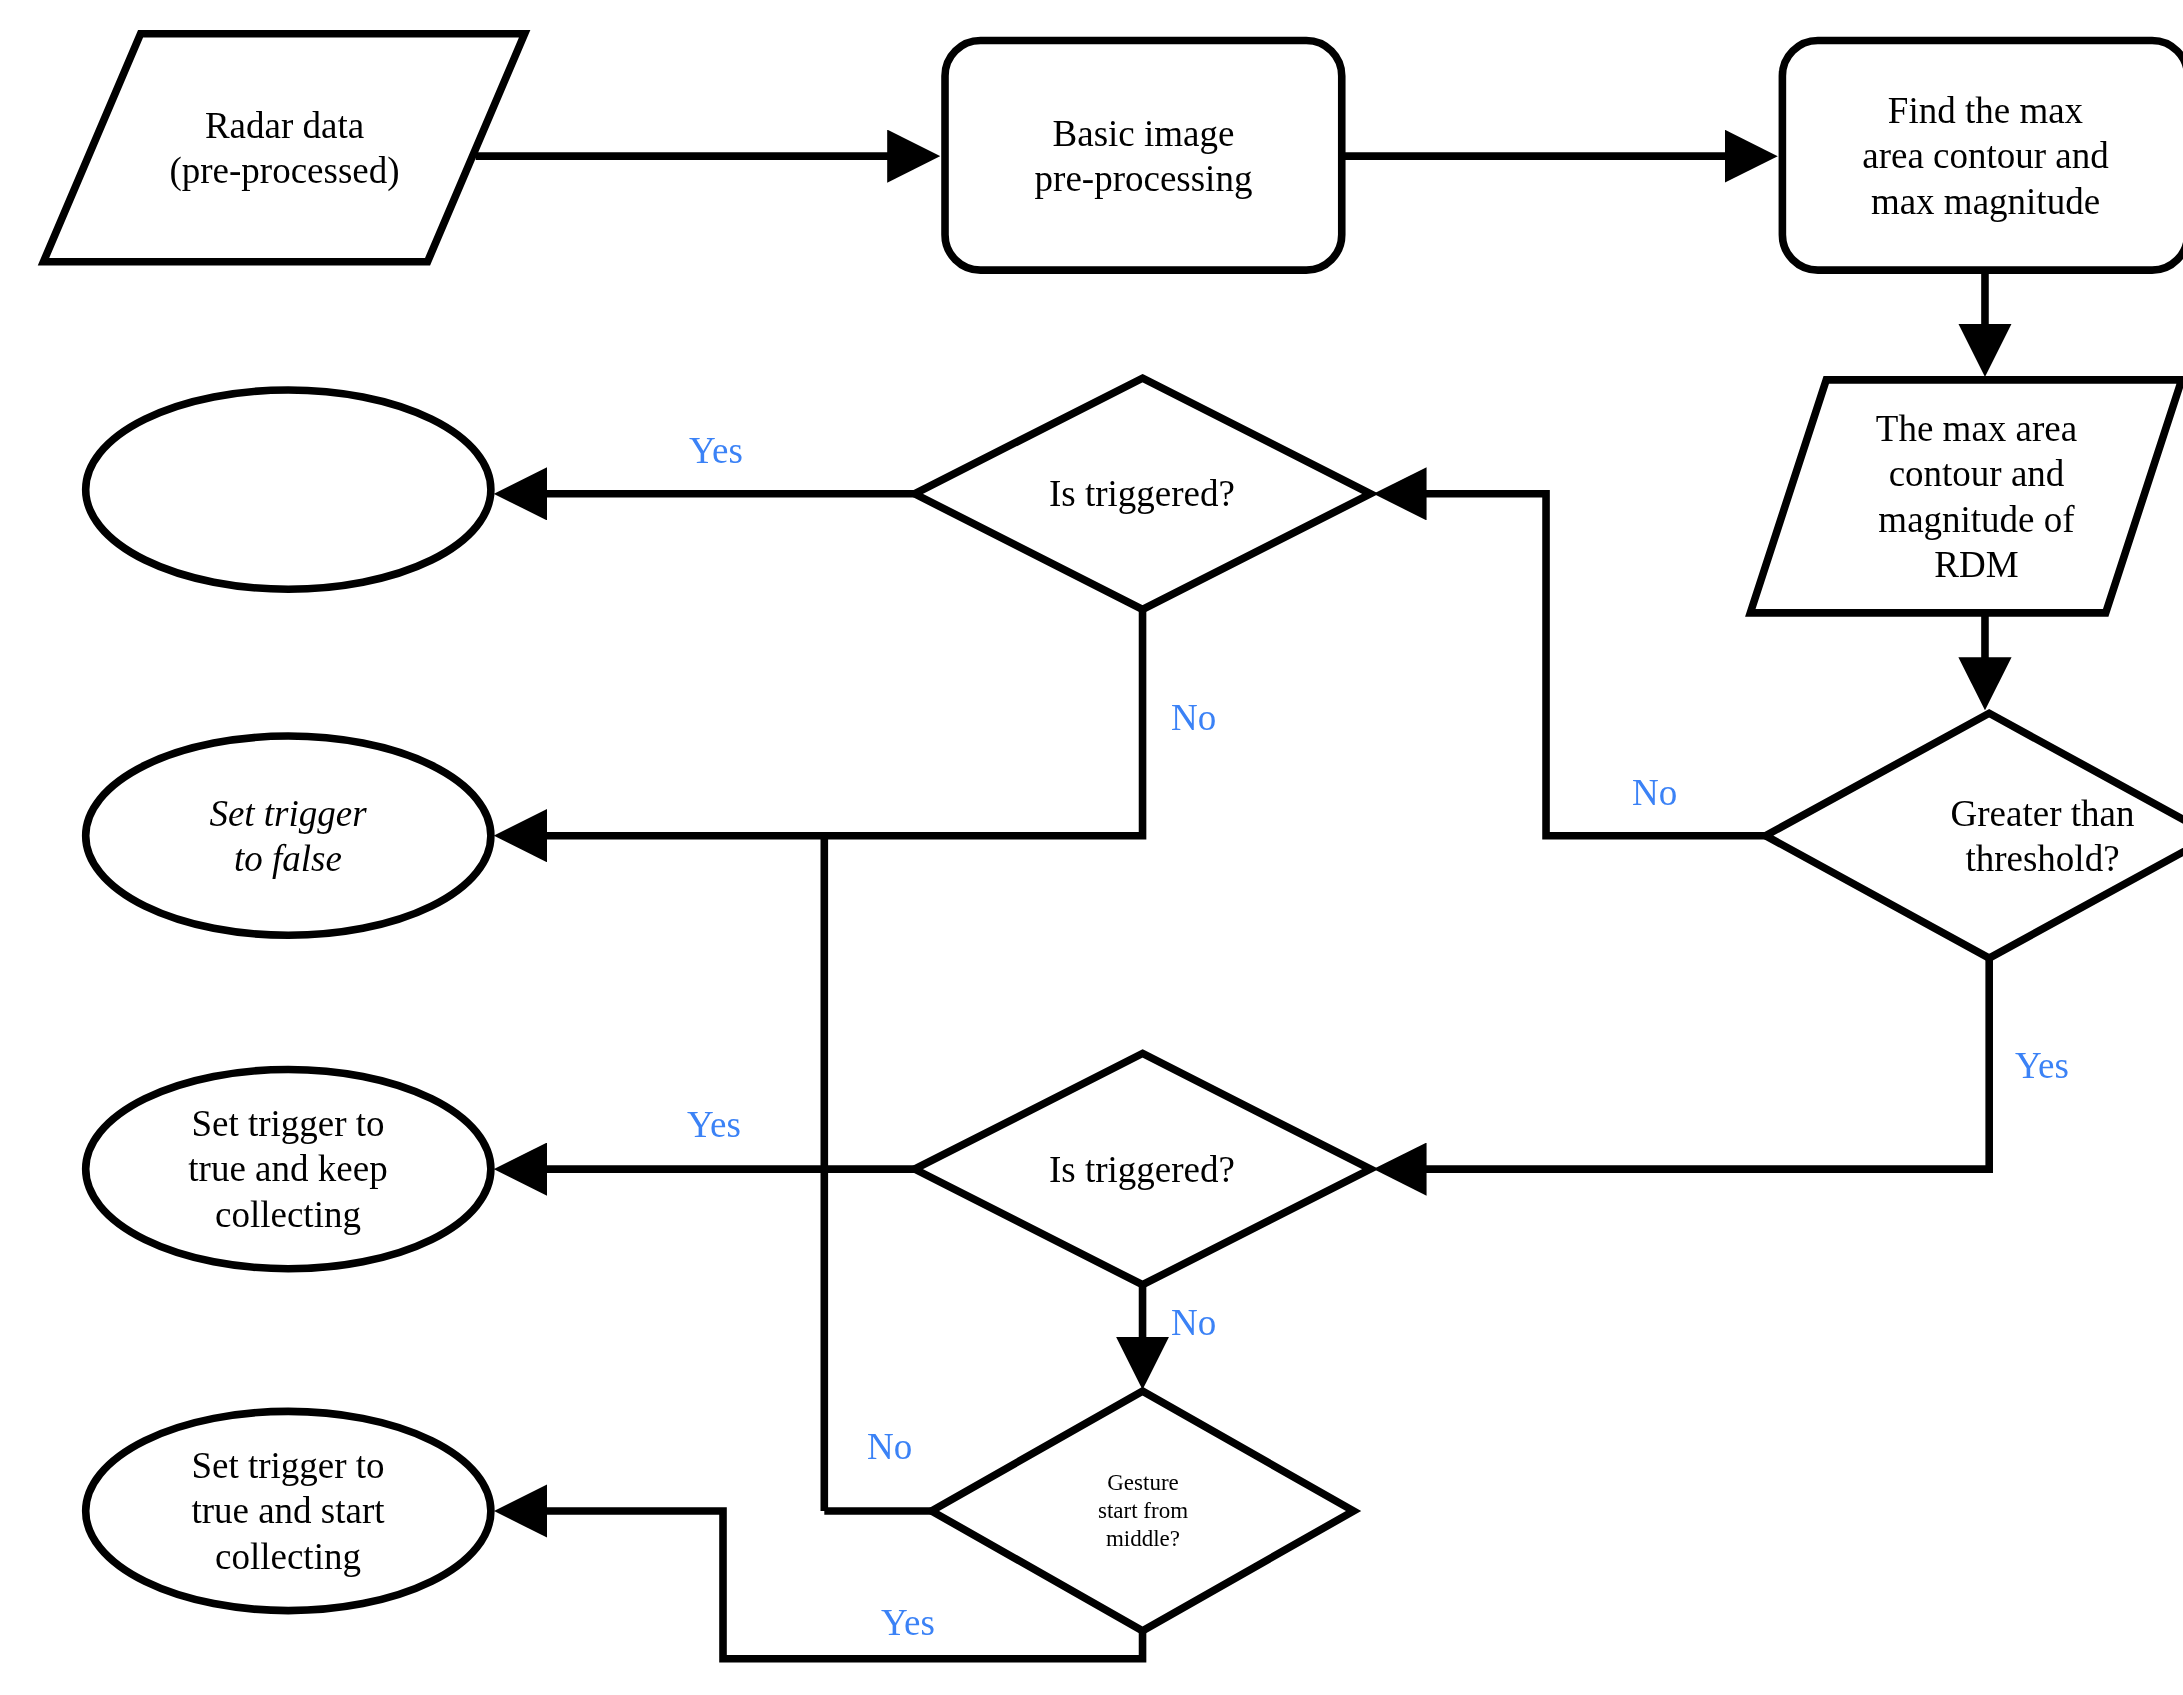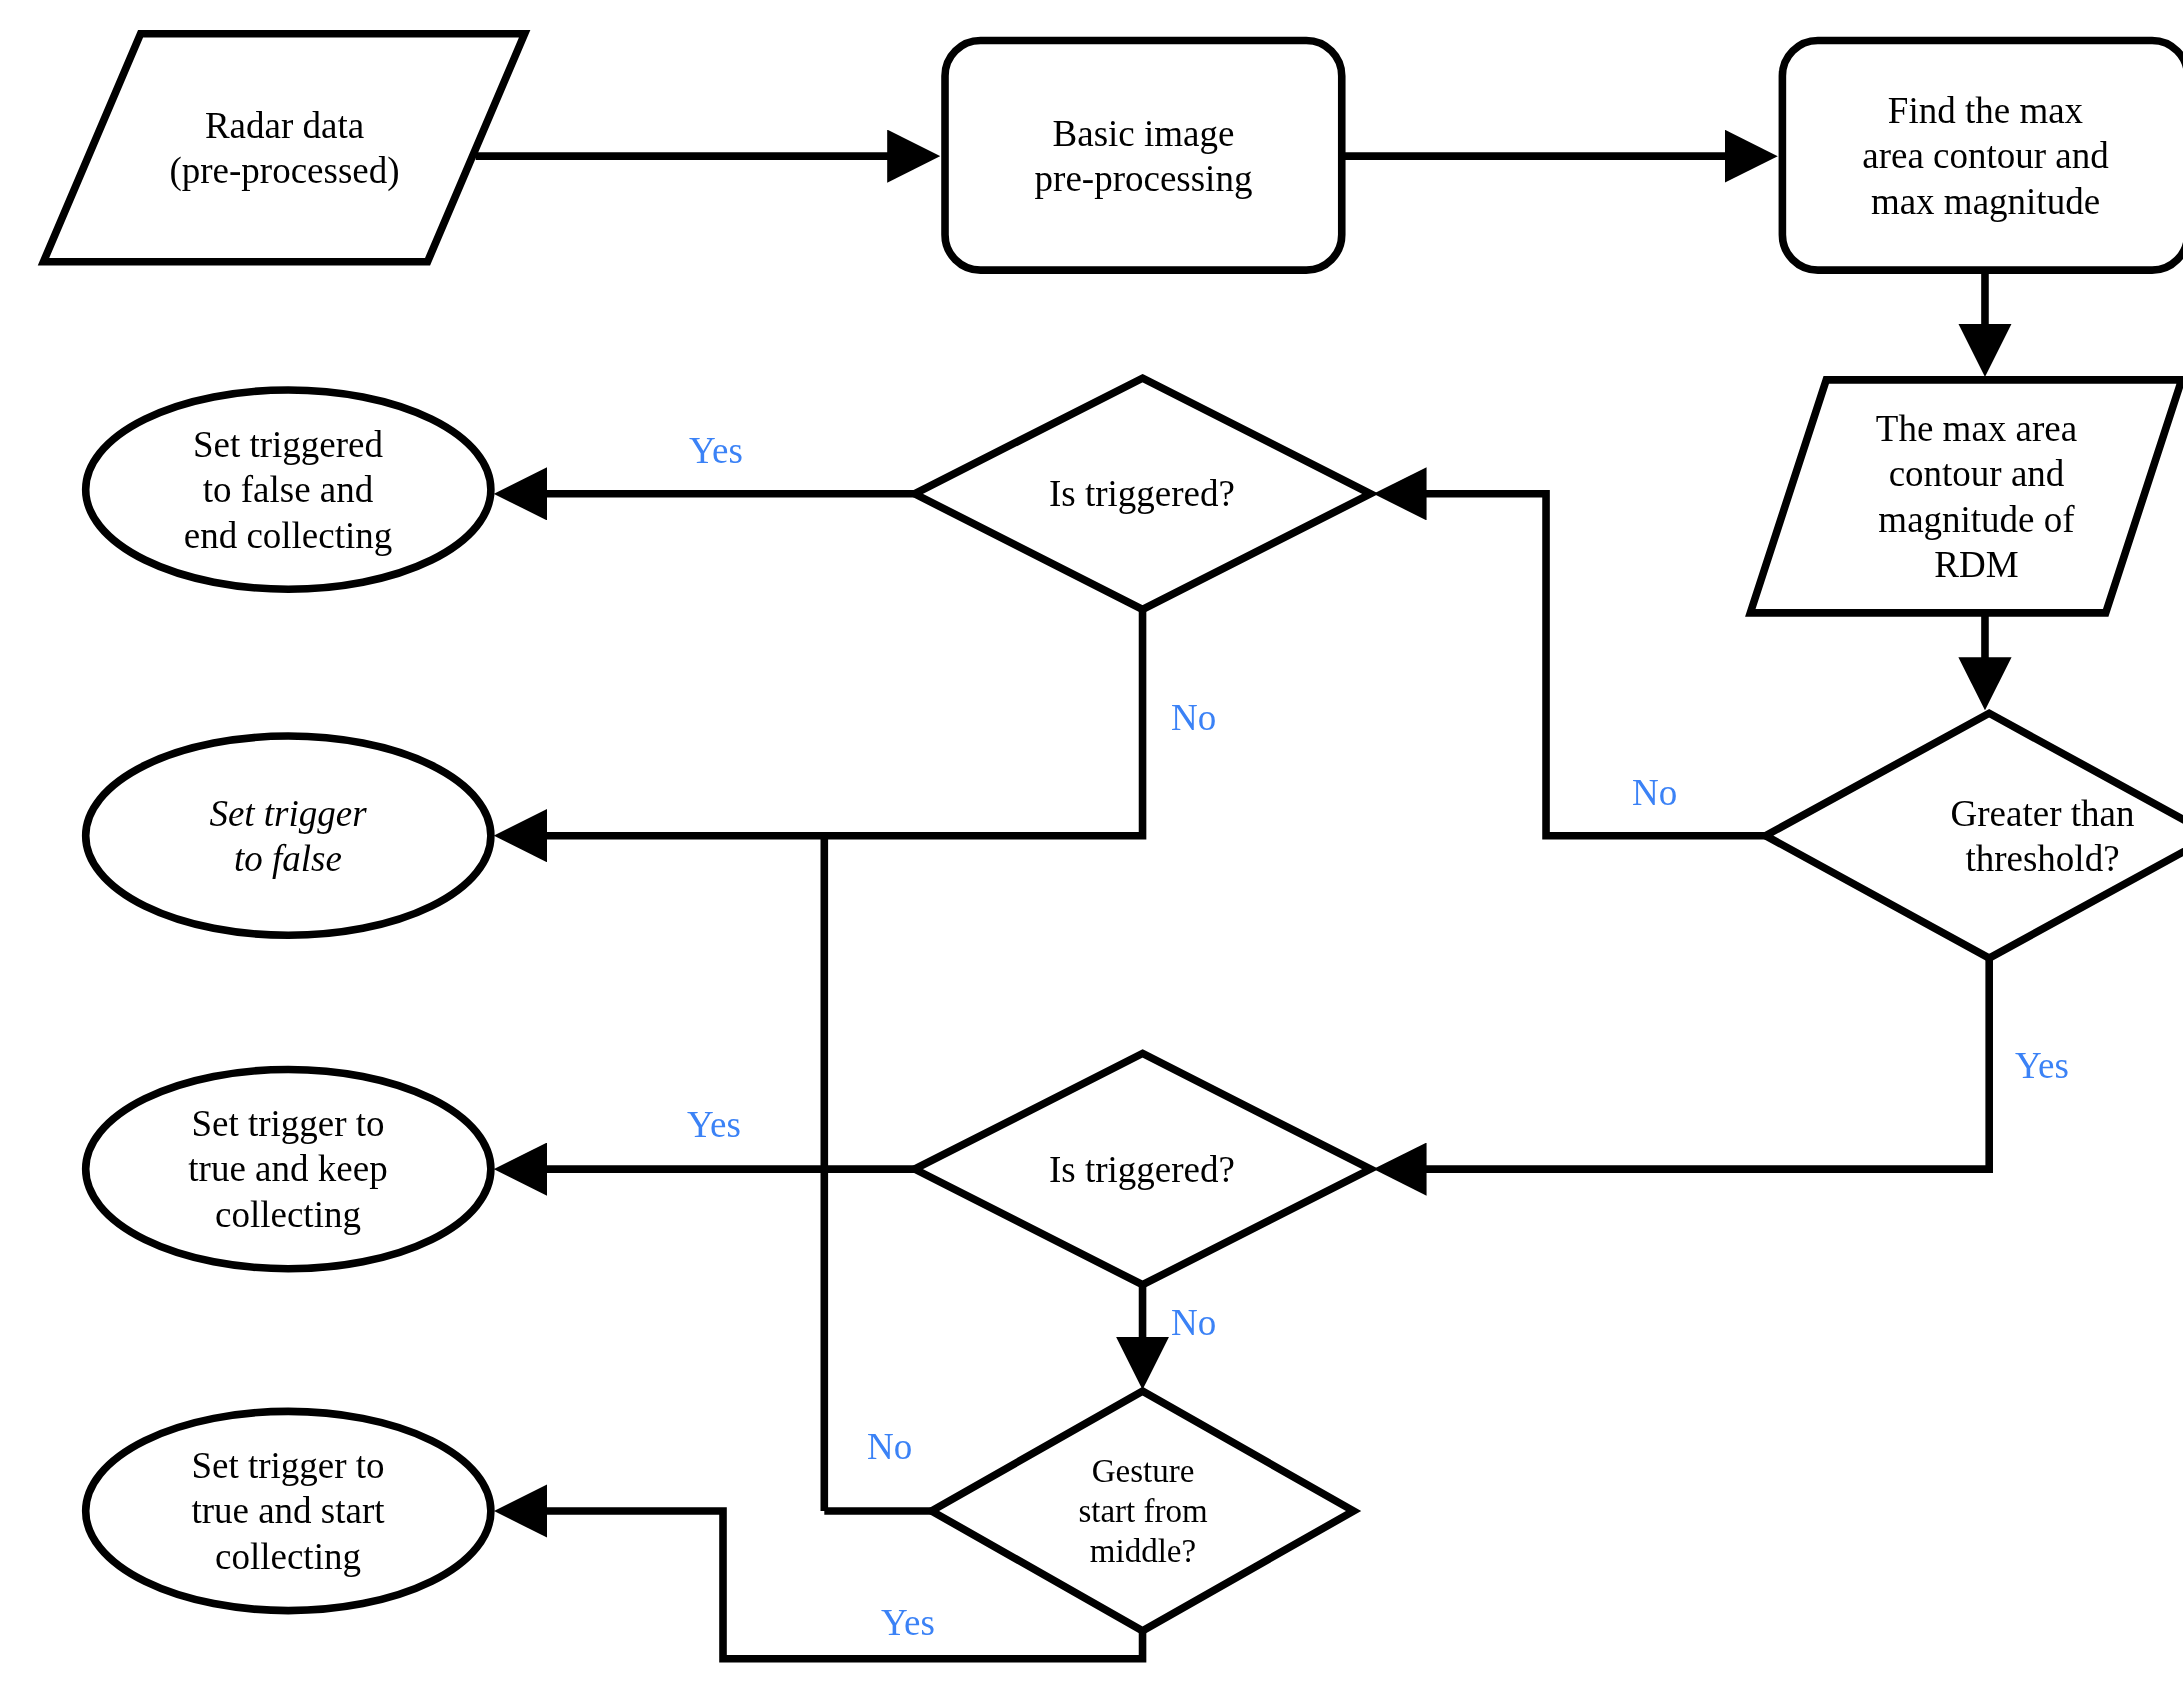--- a/index.html
+++ b/index.html
@@ -17,21 +17,21 @@
     display:flex;
     align-items:center;
     justify-content:center;
     text-align:center;
     color:#000000;
     line-height:1.22;
     pointer-events:none;
     white-space:pre-line;
   }
   .t-big{font-size:37px;}
-  .t-mid{font-size:33px;}
+  .t-mid{font-size:23px;}
   .edge-label{
     position:absolute;
     color:#3b82f6;
     font-size:37px;
     line-height:1;
     white-space:nowrap;
   }
 </style>
 </head>
 <body>
@@ -115,23 +115,20 @@
 threshold?</div>
 
   <div class="node-text t-big" style="left:913px;top:443px;width:388px;height:101px;">Is triggered?</div>
 
   <div class="node-text t-big" style="left:913px;top:1119px;width:388px;height:101px;">Is triggered?</div>
 
   <div class="node-text t-mid" style="left:973px;top:1418px;width:270px;height:186px;">Gesture
 start from
 middle?</div>
 
-  <div class="node-text t-big" style="left:59px;top:397px;width:388px;height:186px;">Set triggered
-to false and
-end collecting</div>
 
   <div class="node-text t-big" style="left:59px;top:764px;width:388px;height:144px;font-style:italic;">Set trigger
 to false</div>
 
   <div class="node-text t-big" style="left:59px;top:1076px;width:388px;height:186px;">Set trigger to
 true and keep
 collecting</div>
 
   <div class="node-text t-big" style="left:59px;top:1418px;width:388px;height:186px;">Set trigger to
 true and start

